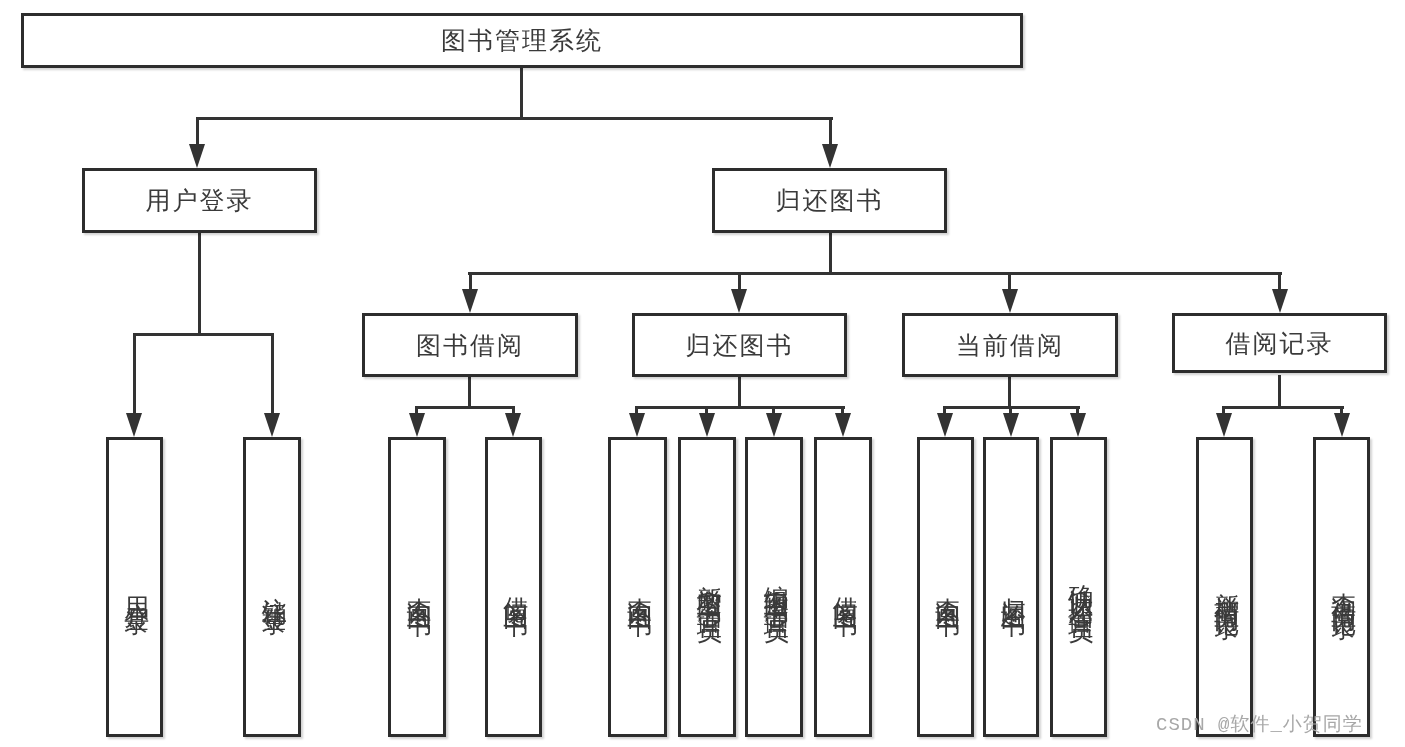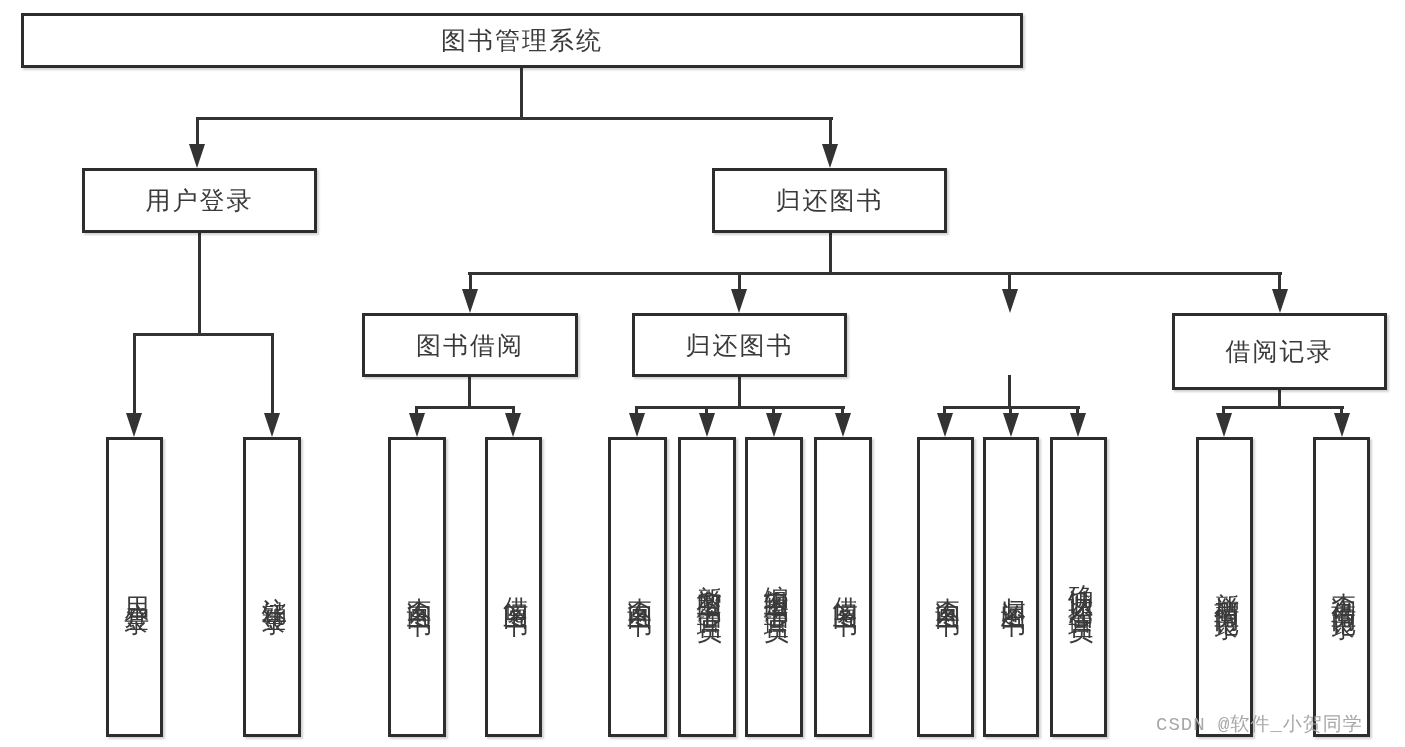--- a/index.html
+++ b/index.html
@@ -111,22 +111,23 @@
   <div class="hbox" style="left:21px;top:13px;width:1002px;height:55px;">图书管理系统</div>
 
   <div class="hbox" style="left:82px;top:168px;width:235px;height:65px;">用户登录</div>
 
   <div class="hbox" style="left:712px;top:168px;width:235px;height:65px;">归还图书</div>
 
   <div class="hbox" style="left:362px;top:313px;width:216px;height:64px;">图书借阅</div>
 
   <div class="hbox" style="left:632px;top:313px;width:215px;height:64px;">归还图书</div>
 
+  <div class="hbox" style="left:902px;top:313px;width:216px;height:64px;">当前借阅</div>
 
-  <div class="hbox" style="left:1172px;top:313px;width:215px;height:77px;">借阅记录</div>
+  <div class="hbox" style="left:1172px;top:313px;width:215px;height:60px;">借阅记录</div>
 
   <div class="vbox" style="left:106px;top:437px;width:57px;height:300px;">用户登录</div>
 
   <div class="vbox" style="left:243px;top:437px;width:58px;height:300px;">注销登录</div>
 
   <div class="vbox" style="left:388px;top:437px;width:58px;height:300px;">查询图书</div>
 
   <div class="vbox" style="left:485px;top:437px;width:57px;height:300px;">借阅图书</div>
 
   <div class="vbox" style="left:608px;top:437px;width:59px;height:300px;">查询图书</div>

